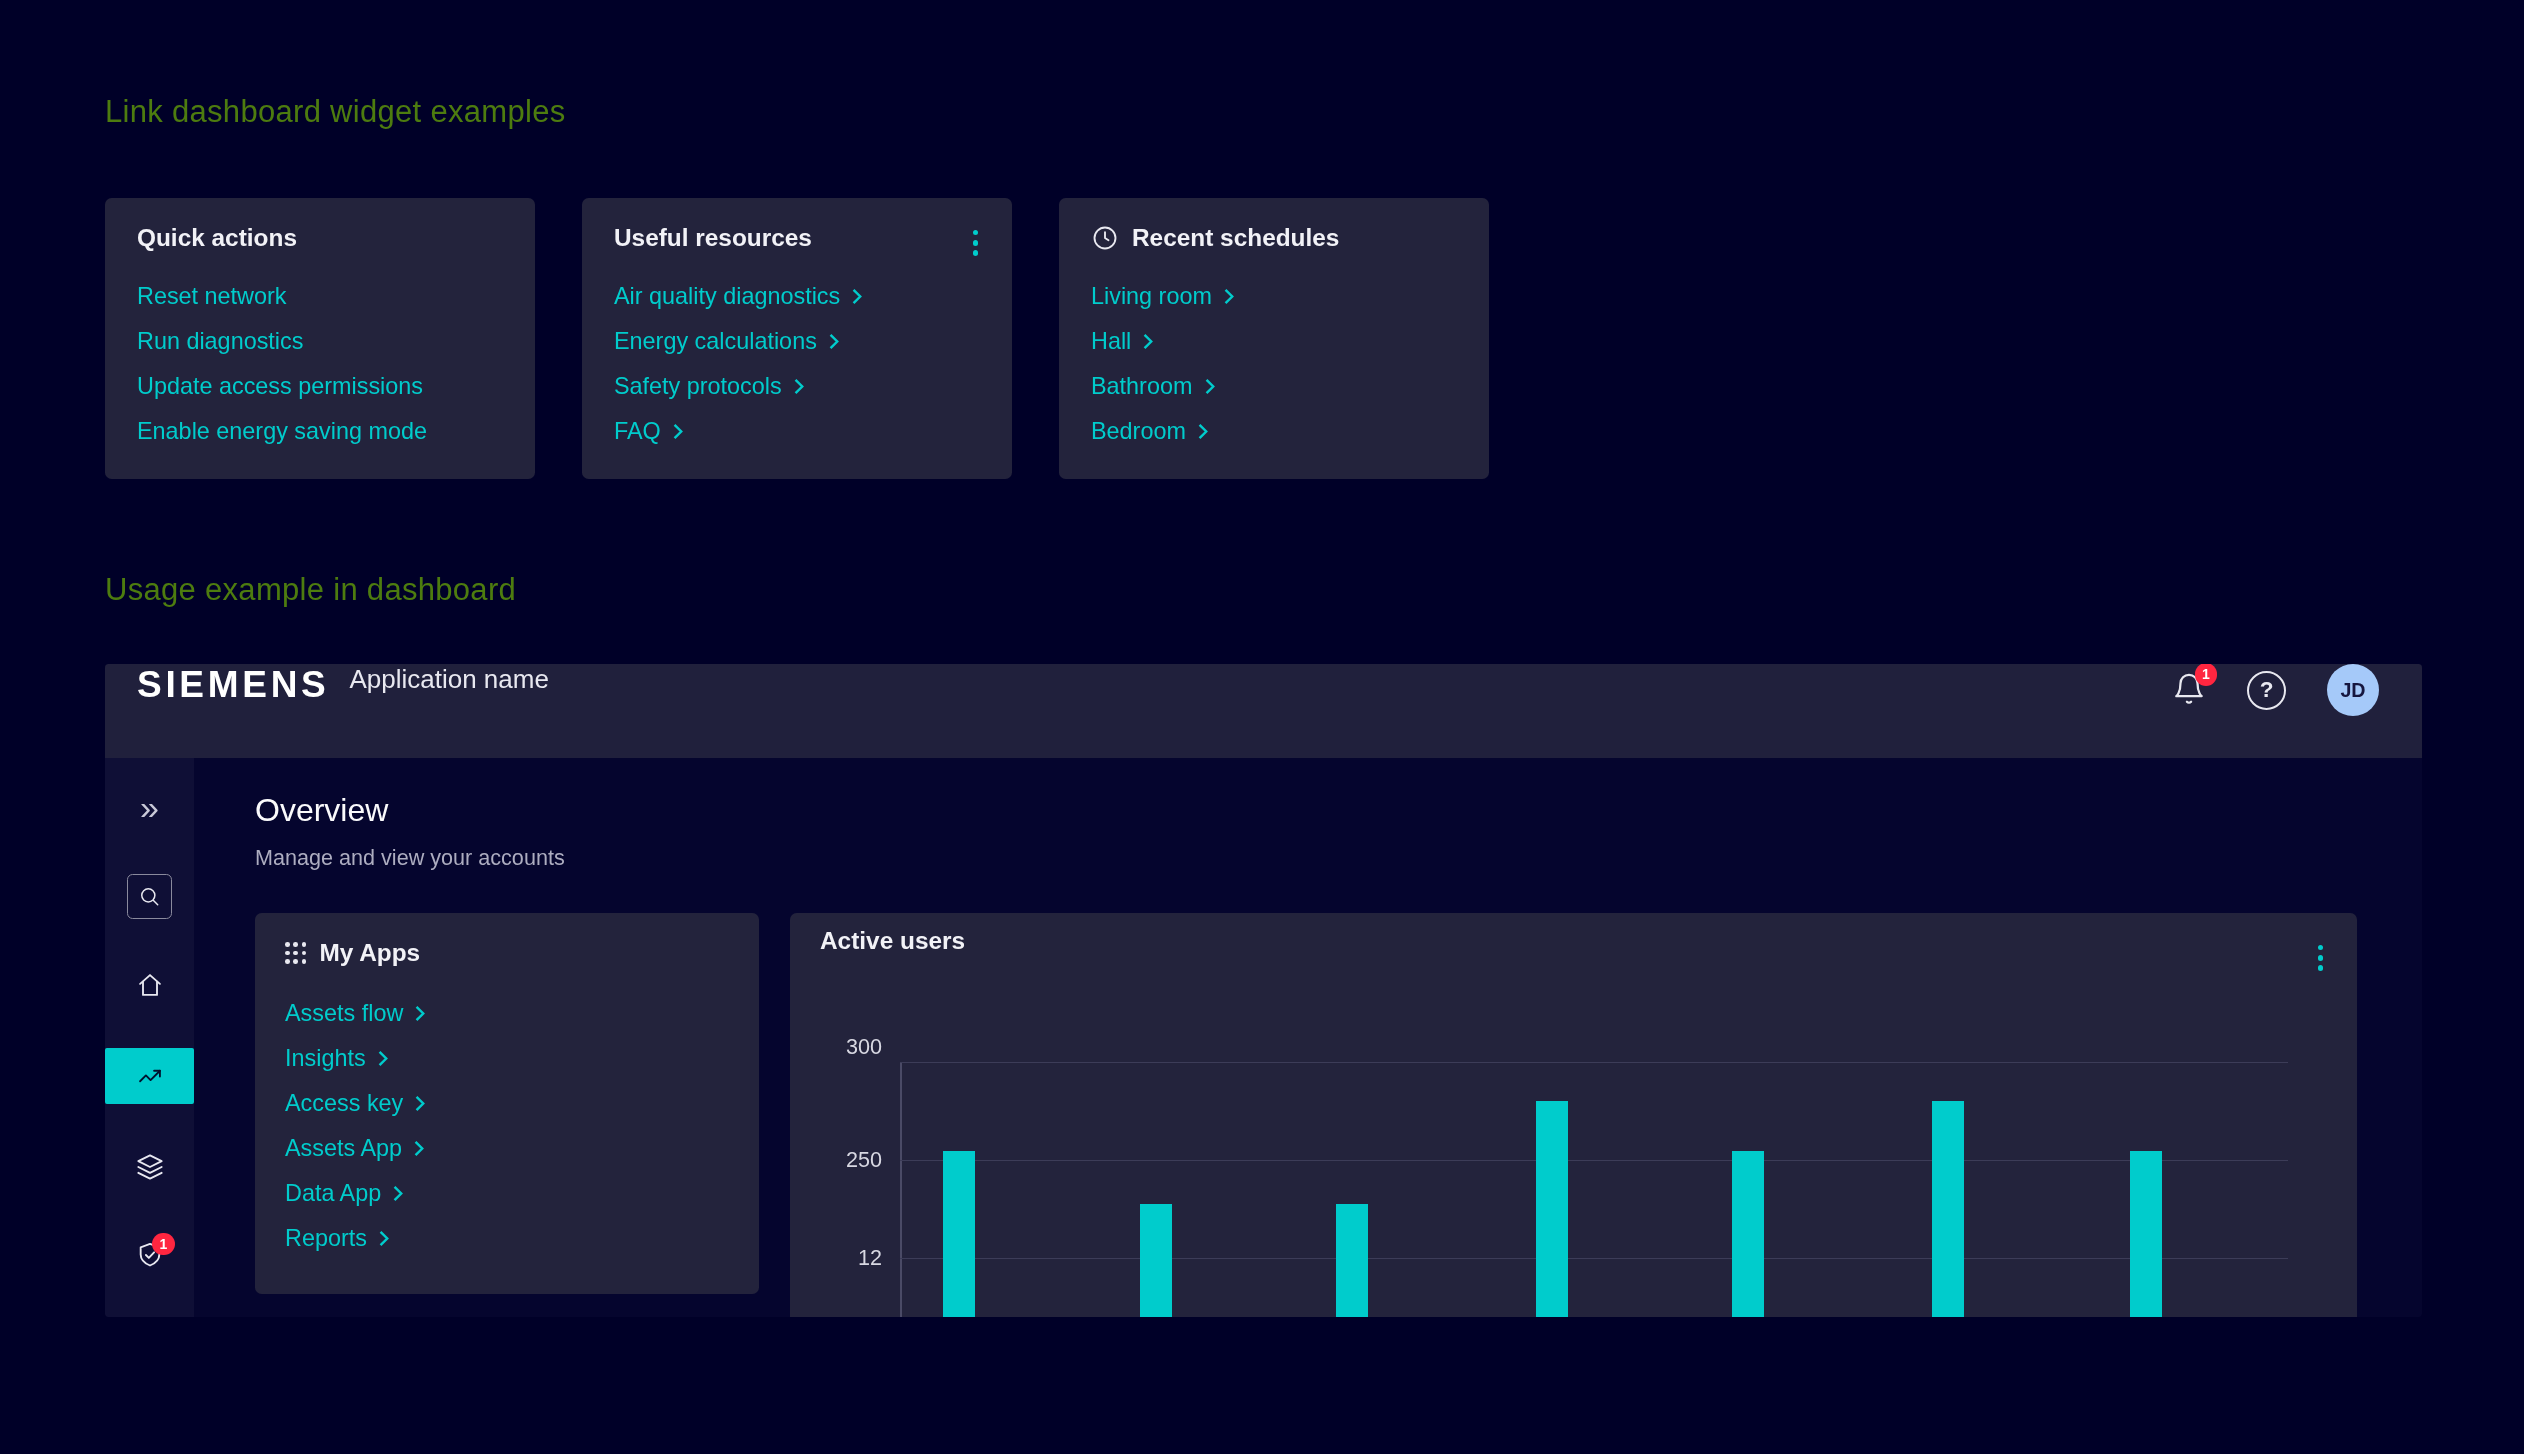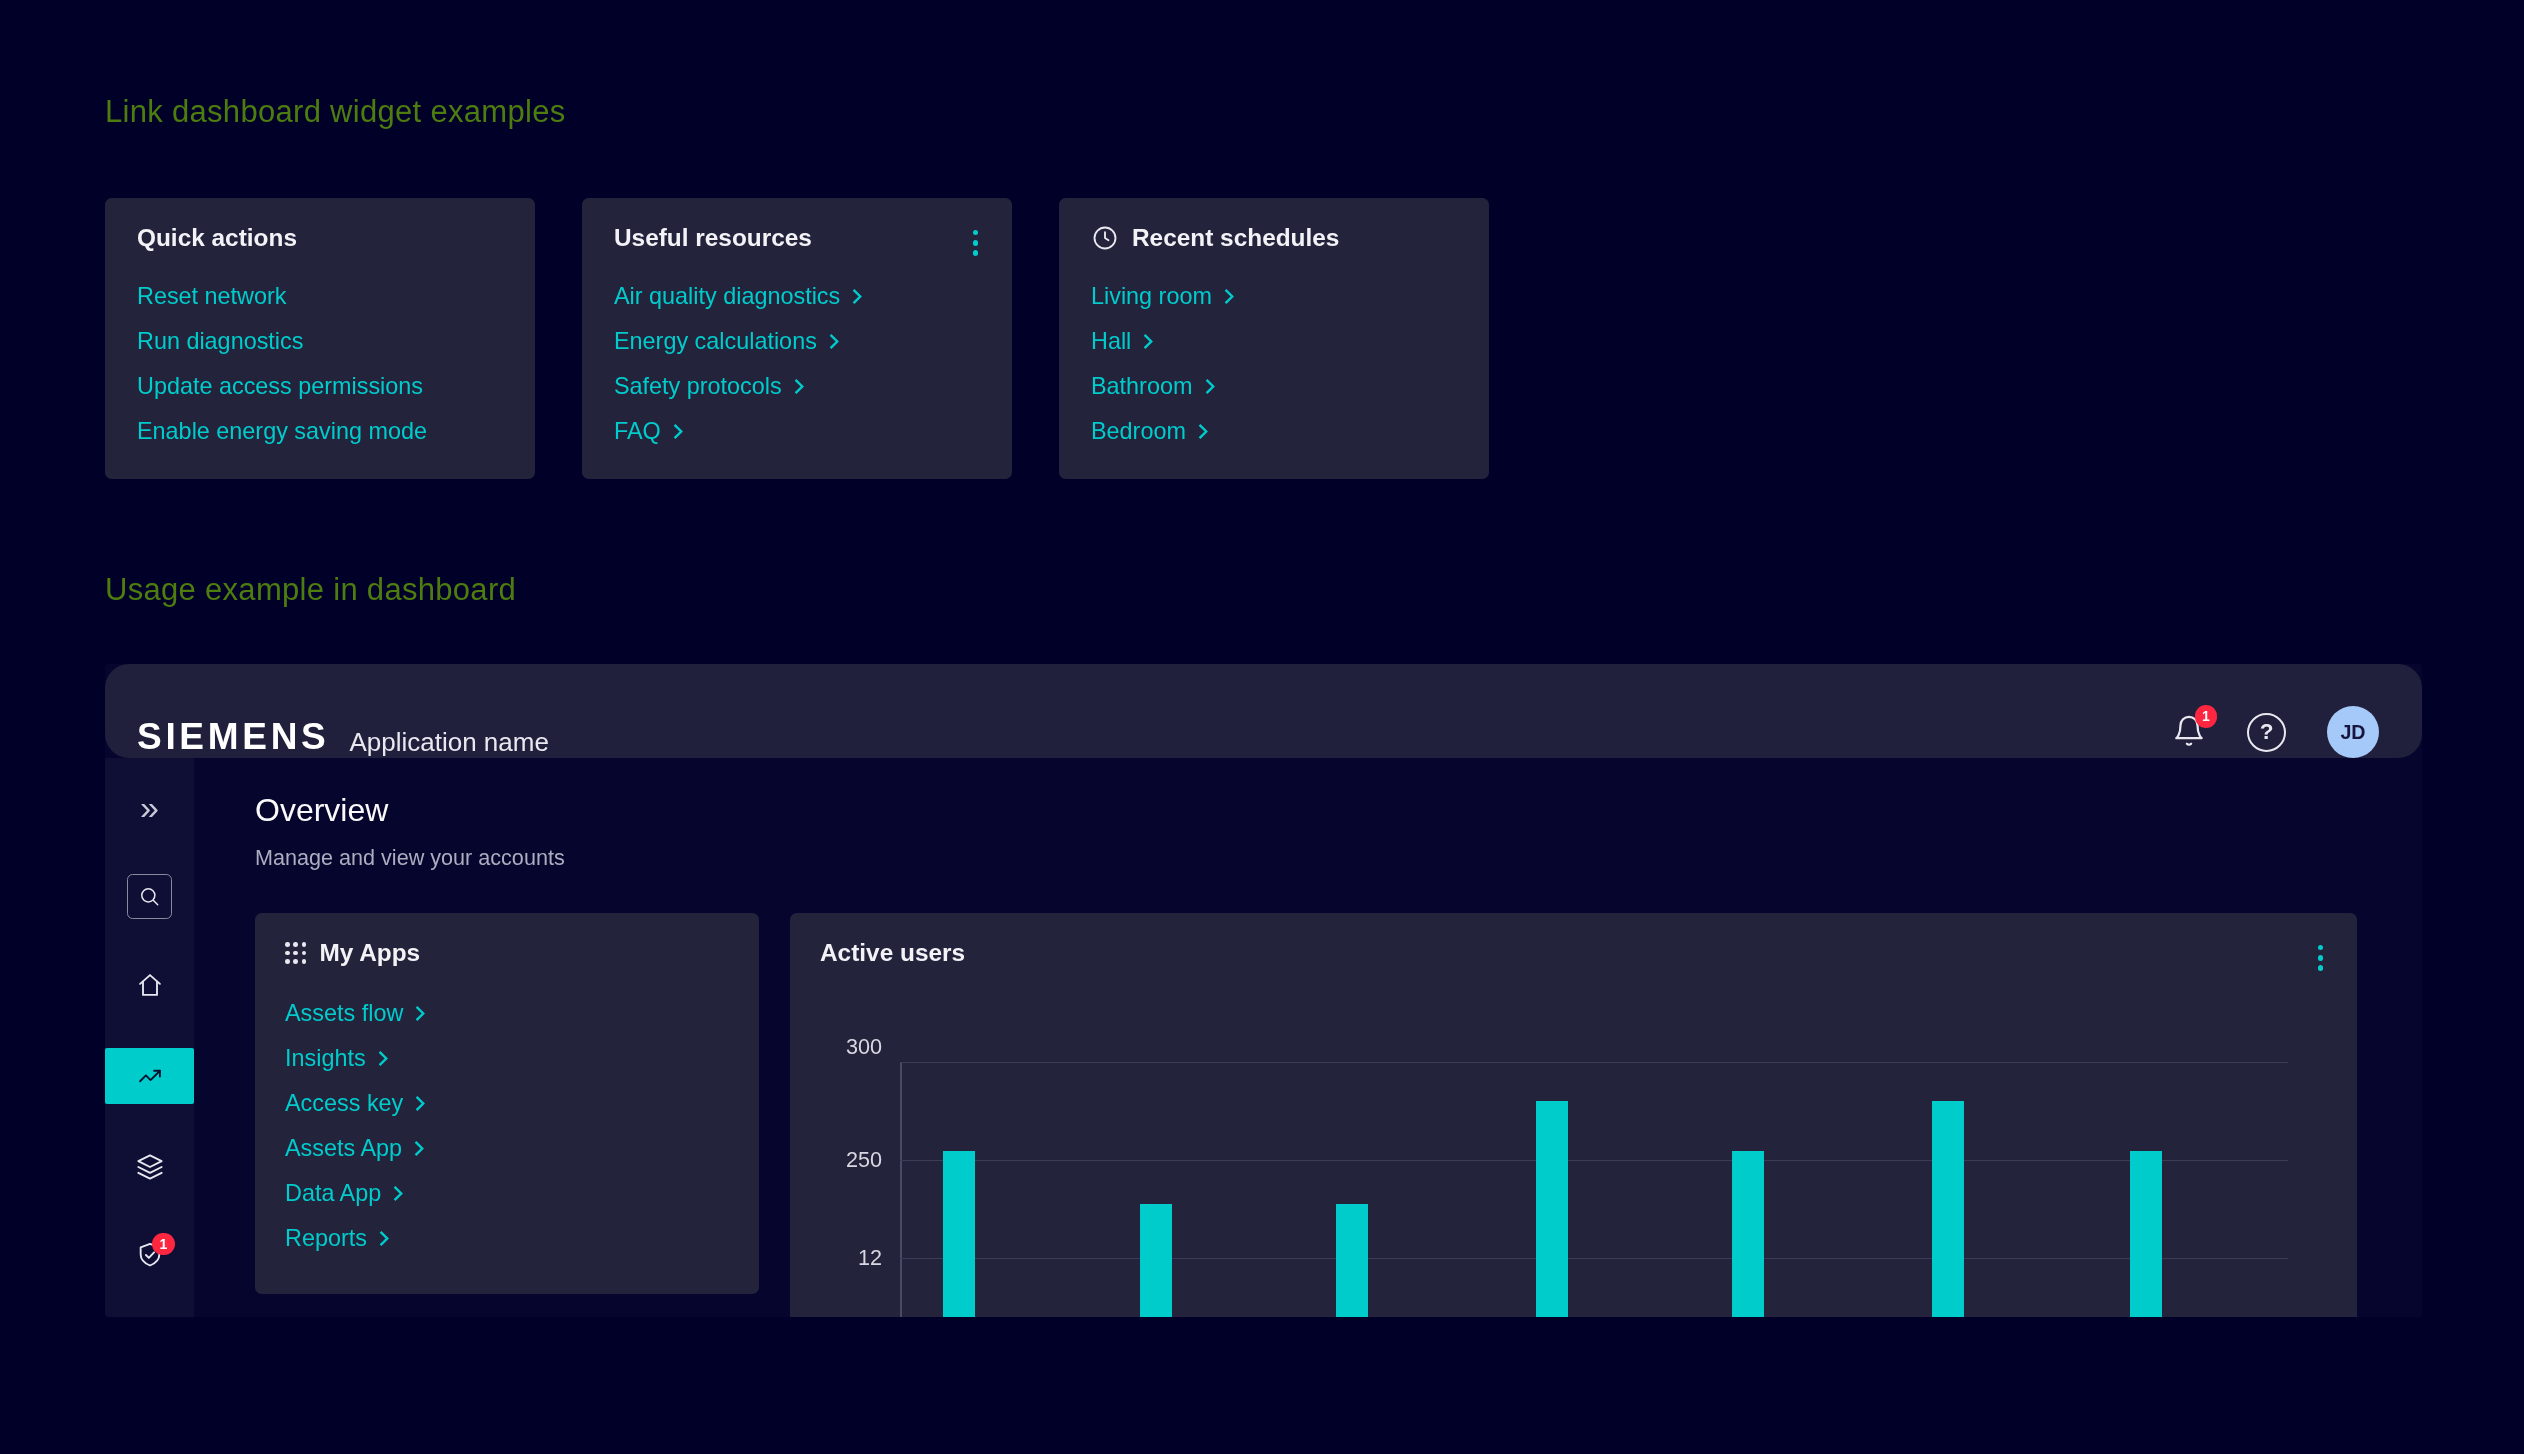--- a/index.html
+++ b/index.html
@@ -37,21 +37,21 @@
   .kebab i{width:5.6px;height:5.6px;border-radius:50%;background:var(--accent);}
   .icon-svg{stroke:#E8E8F0;fill:none;stroke-width:1.6;stroke-linecap:round;stroke-linejoin:round;}
   
   .usage-title{margin-top:93px;}
   .dashboard{
     margin-top:56px;width:2317px;height:653px;background:var(--content);
     border-radius:3.7px;overflow:hidden;display:flex;flex-direction:column;
   }
   .app-header{
     height:94px;flex:0 0 auto;background:var(--header);
-    display:flex;align-items:flex-end;padding:0 43px 0 32px;border-radius:24px;
+    display:flex;align-items:flex-start;padding:0 43px 0 32px;
   }
   .brand{font-size:37px;font-weight:800;letter-spacing:3.7px;color:#FFFFFF;}
   .app-name{margin-left:20px;font-size:26px;font-weight:400;color:#E8E8F0;}
   .header-right{margin-left:auto;display:flex;align-items:center;gap:41px;}
   .bell-wrap,.shield-wrap{position:relative;cursor:pointer;}
   .badge{
     position:absolute;top:-8.4px;right:-11.2px;min-width:22.5px;height:22.5px;border-radius:11.2px;
     background:var(--alarm);color:#fff;font-size:14px;font-weight:700;
     display:flex;align-items:center;justify-content:center;padding:0 4.7px;
   }
@@ -87,21 +87,21 @@
   .page-subtitle{margin-top:15px;font-size:21.6px;color:var(--muted);line-height:28px;}
   .content-row{margin-top:41px;display:flex;gap:31px;align-items:flex-start;}
   .myapps-card{
     width:504px;height:381px;background:var(--card);border-radius:6.6px;padding:26px 30px;
   }
   .myapps-card .card-title-row{margin-bottom:30px;}
   .grid-icon{display:grid;grid-template-columns:repeat(3,4.7px);gap:3.7px;}
   .grid-icon i{width:4.7px;height:4.7px;border-radius:50%;background:#E8E8F0;}
   .chart-card{
     position:relative;width:1567px;height:407px;background:var(--card);
-    border-radius:6.6px 6.6px 0 0;padding:26px 30px;overflow:hidden;
+    border-radius:6.6px 6.6px 0 0;padding:14px 30px;overflow:hidden;
   }
   .chart-card .card-title{position:relative;z-index:2;}
   .plot{position:absolute;left:0;top:0;right:0;bottom:0;z-index:1;}
   .gridline{position:absolute;left:110px;right:69px;height:0.9px;background:var(--grid);}
   .axis-line{position:absolute;left:110px;top:149px;bottom:0;width:1.9px;background:#4A4A66;}
   .ytick{
     position:absolute;left:0;width:92px;text-align:right;transform:translateY(-50%);
     font-size:21.6px;color:#D8D8E2;
   }
   .bar{position:absolute;width:32px;bottom:0;background:var(--accent);}

